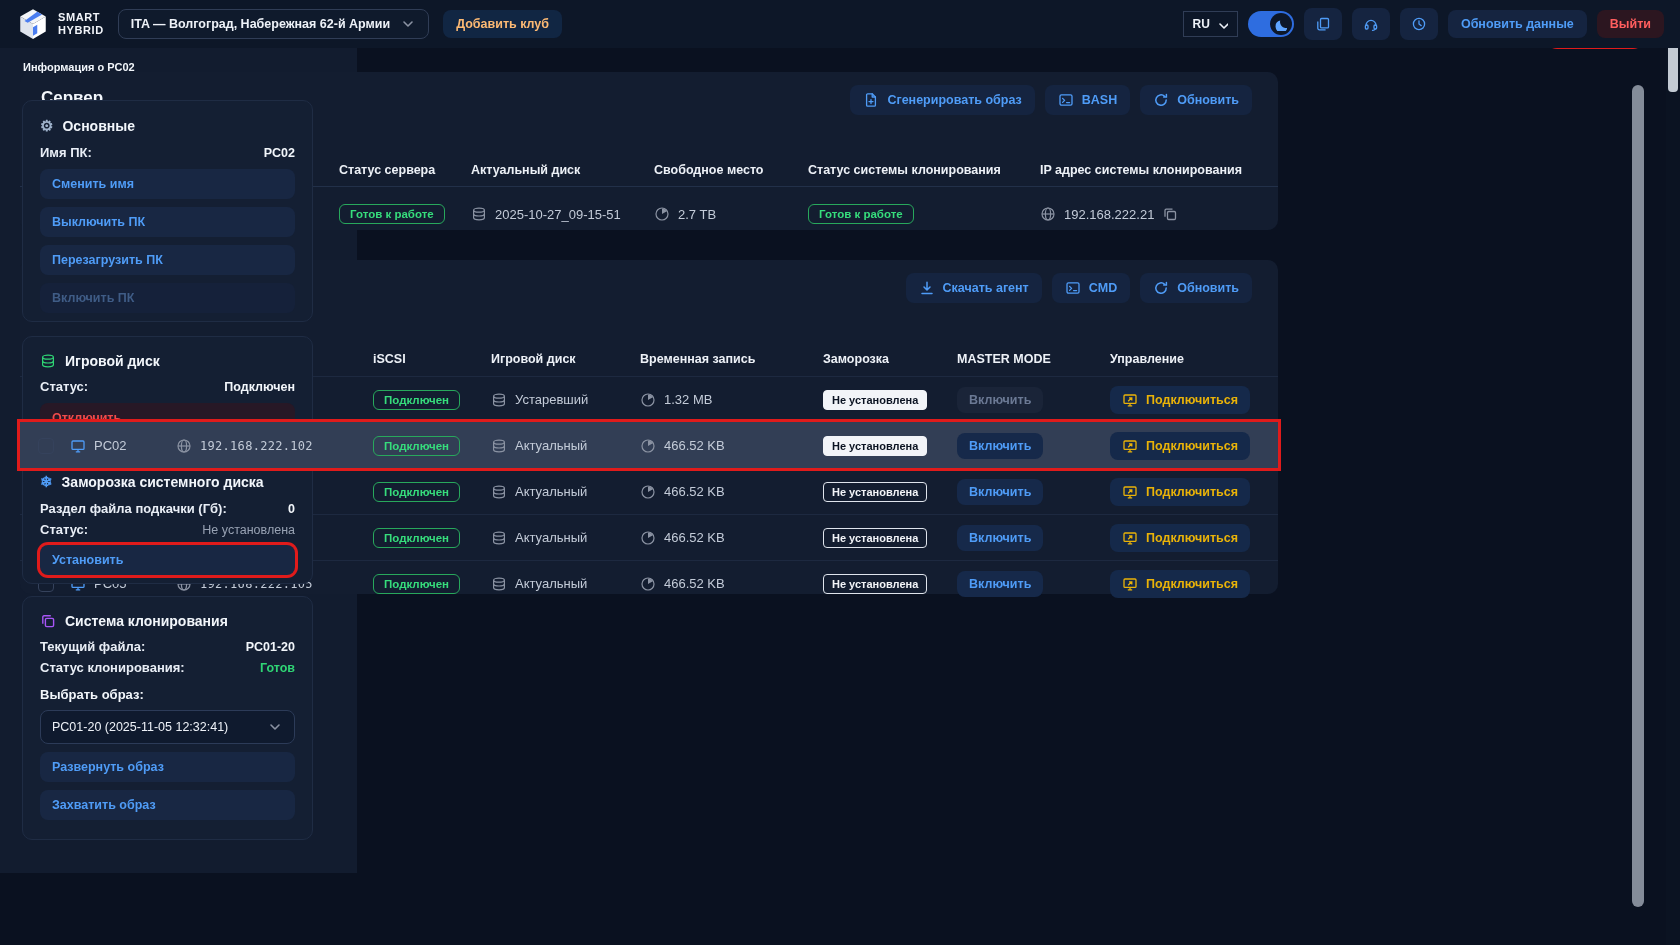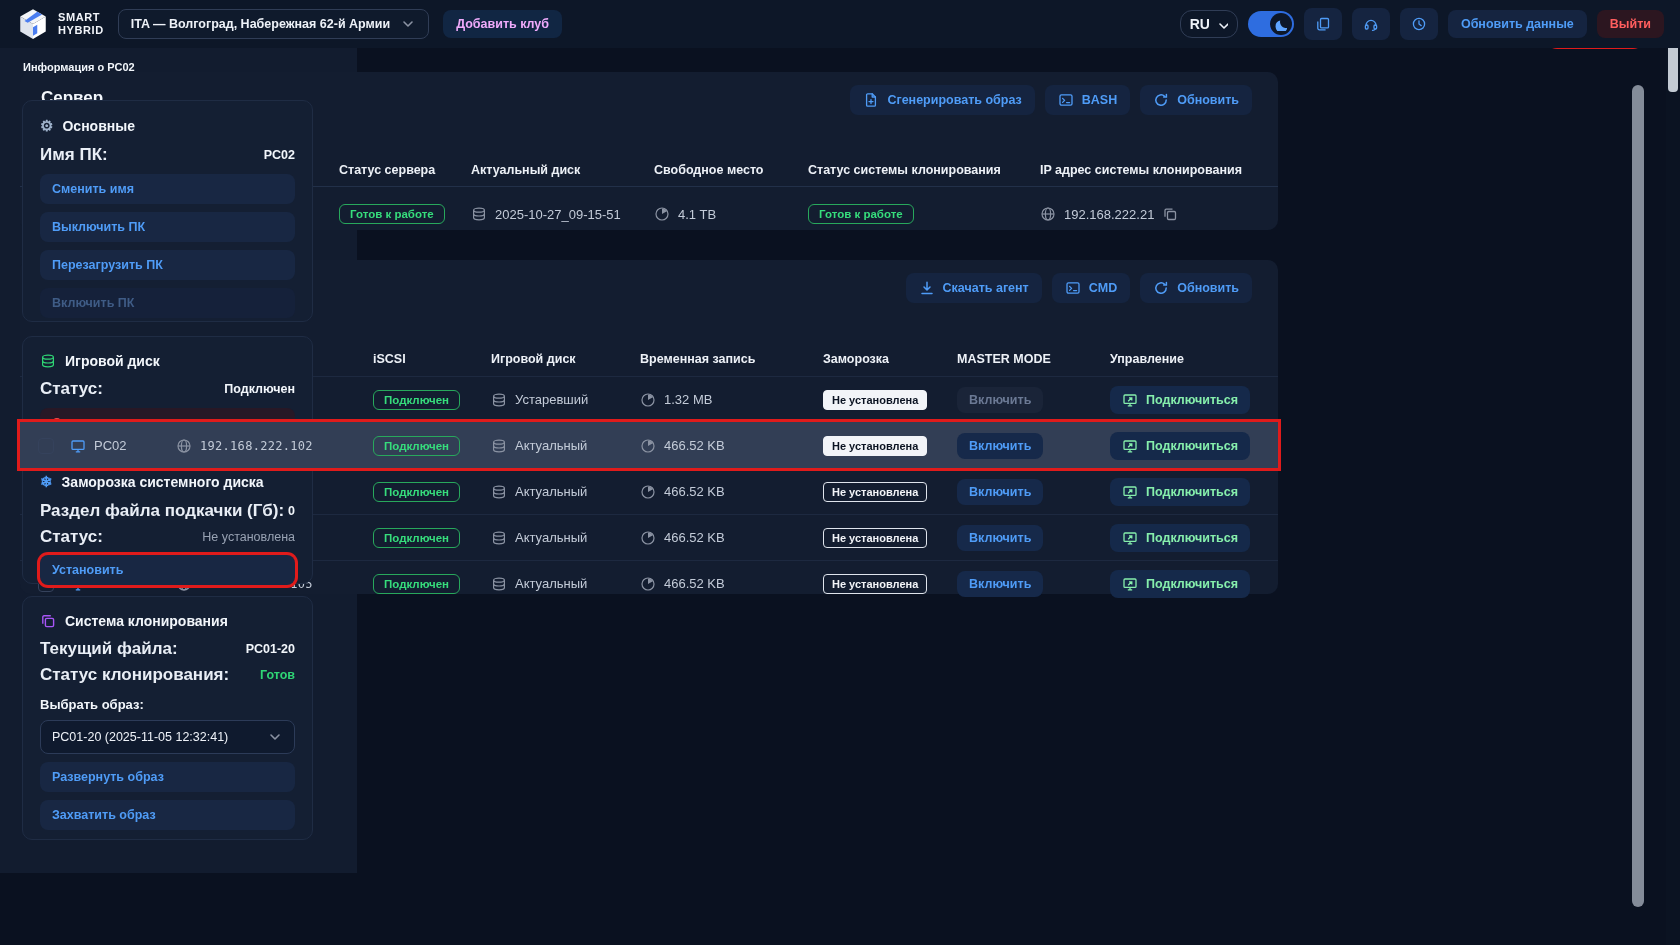--- a/index.html
+++ b/index.html
@@ -14,24 +14,24 @@
   .topbar { position:absolute; left:0; top:0; width:1680px; height:48px;
     background:#0d1728; display:flex; align-items:center; padding:0 16px; gap:14px; z-index:5; }
   .brand { display:flex; align-items:center; gap:8px; }
   .brand-text { font-size:11px; font-weight:bold; color:#f2f5fa; line-height:1.15; letter-spacing:.6px; }
   .club-select { display:flex; align-items:center; gap:10px; border:1px solid #303d56; border-radius:8px;
     padding:6px 12px; color:#eef2f8; font-weight:bold; font-size:12.5px; background:#0f1a2c; min-width:240px; }
   .club-select .chev { color:#8b93a3; }
   .btn { border:none; cursor:pointer; display:inline-flex; align-items:center; gap:8px;
     border-radius:8px; padding:7px 13px; font-weight:bold; font-size:12.5px;
     background:#152440; color:#4f9cf7; font-family:inherit; }
-  .btn-addclub { background:#112643; color:#f0abfc; }
+  .btn-addclub { background:#112643; color:#fdba74; }
   .topbar-right { margin-left:auto; display:flex; align-items:center; gap:10px; }
-  .lang-select { display:flex; align-items:center; gap:6px; border:1px solid #303d56; border-radius:12px;
-    padding:5px 9px; color:#eef2f8; font-weight:bold; font-size:14px; background:transparent; }
+  .lang-select { display:flex; align-items:center; gap:6px; border:1px solid #303d56; border-radius:0;
+    padding:5px 9px; color:#eef2f8; font-weight:bold; font-size:12px; background:transparent; }
   .toggle { width:46px; height:26px; border-radius:13px; background:#2e6de0; position:relative; }
   .toggle .knob { position:absolute; right:2px; top:2px; width:22px; height:22px; border-radius:50%;
     background:#0d1728; display:flex; align-items:center; justify-content:center; color:#5fa5ff; }
   .icon-btn { width:38px; height:32px; border-radius:8px; background:#152440; color:#4f9cf7;
     display:inline-flex; align-items:center; justify-content:center; border:none; cursor:pointer; }
   .btn-logout { background:#2c1620; color:#ff5e5e; }
   
   .panel { position:absolute; background:#131d30; border-radius:10px; }
   .panel-title { font-size:17px; font-weight:bold; color:#f2f6fb; }
   .panel-actions { position:absolute; right:26px; top:13px; display:flex; gap:10px; }
@@ -57,33 +57,33 @@
   .pcs-grid { display:grid; grid-template-columns:32px 106px 197px 118px 149px 183px 134px 153px 1fr;
     padding:0 18px; align-items:center; }
   #pcs-panel .head { margin-top:46px; height:34px; }
   .checkbox { width:16px; height:16px; border:1.5px solid #35425c; border-radius:4px; cursor:pointer; }
   .prow { height:46px; border-top:1px solid #1d2940; }
   .prow.selected { background:#323e55; box-shadow:0 0 0 3px #e01b1b; position:relative; z-index:2; border-top-color:transparent; }
   .mono { font-family:"DejaVu Sans Mono", monospace; font-size:12px; letter-spacing:.3px; }
   .pc-ic { color:#4f9cf7; }
   .btn-master { background:#16294a; color:#4f9cf7; padding:6px 12px; }
   .btn-master.disabled { background:#1a2438; color:#6b7994; }
-  .btn-connect { background:#15294a; color:#86efac; padding:6px 12px; }
+  .btn-connect { background:#15294a; color:#eab308; padding:6px 12px; }
   
   #sidebar { left:1295px; top:72px; width:357px; height:873px; background:#121c2f; border-radius:12px 12px 0 0; }
   .side-tabs { position:absolute; right:39px; top:18px; display:flex; gap:8px; }
   .tab { border-radius:8px; padding:7px 13px; font-weight:bold; font-size:12.5px; cursor:pointer; border:none; font-family:inherit; }
   .tab-details { background:#152237; color:#4f9cf7; }
   .tab-settings { background:#8ec8f8; color:#0c1830; box-shadow:0 0 0 3px #e01b1b; }
   .side-title { position:absolute; left:23px; top:61px; font-weight:bold; font-size:11px; color:#f2f6fb; }
   .card { position:absolute; left:22px; width:291px; background:#141f33; border:1px solid #1f2c44;
     border-radius:10px; padding:16px 17px; }
   .card-head { display:flex; align-items:center; gap:9px; font-weight:bold; font-size:14px; color:#f2f6fb; margin-bottom:10px; }
   .kv { display:flex; justify-content:space-between; align-items:center; margin:9px 0; }
-  .kv .k { font-weight:bold; font-size:17px; color:#e9eef6; }
+  .kv .k { font-weight:bold; font-size:13px; color:#e9eef6; }
   .kv .v { font-weight:bold; font-size:12.5px; color:#f2f6fb; }
   .kv .v.gray { color:#98a2b3; font-weight:normal; }
   .kv .v.green { color:#2fd575; }
   .sbtn { display:block; width:100%; text-align:left; background:#182743; color:#4f9cf7;
     font-weight:bold; font-size:12.5px; padding:8px 12px; border-radius:8px; border:none;
     margin-top:8px; cursor:pointer; font-family:inherit; }
   .sbtn.disabled { color:#3f5c86; background:#15213a; }
   .sbtn.danger { background:#271826; color:#ef4b4b; }
   .sbtn.ringed { box-shadow:0 0 0 3px #e01b1b; }
   .select { display:flex; justify-content:space-between; align-items:center; gap:8px;
@@ -291,21 +291,21 @@
     <div class="cell">
       <svg class="ic muted-ic">
           <use href="#i-disk"></use>
         </svg>
       <span>2025-10-27_09-15-51</span>
     </div>
     <div class="cell">
       <svg class="ic muted-ic">
           <use href="#i-pie"></use>
         </svg>
-      <span>4.1 TB</span>
+      <span>2.7 TB</span>
     </div>
     <div class="cell">
       <span class="badge-green">Готов к работе</span>
     </div>
     <div class="cell">
       <svg class="ic muted-ic">
           <use href="#i-globe"></use>
         </svg>
       <span>192.168.222.21</span>
       <svg class="ic copy-ic">

